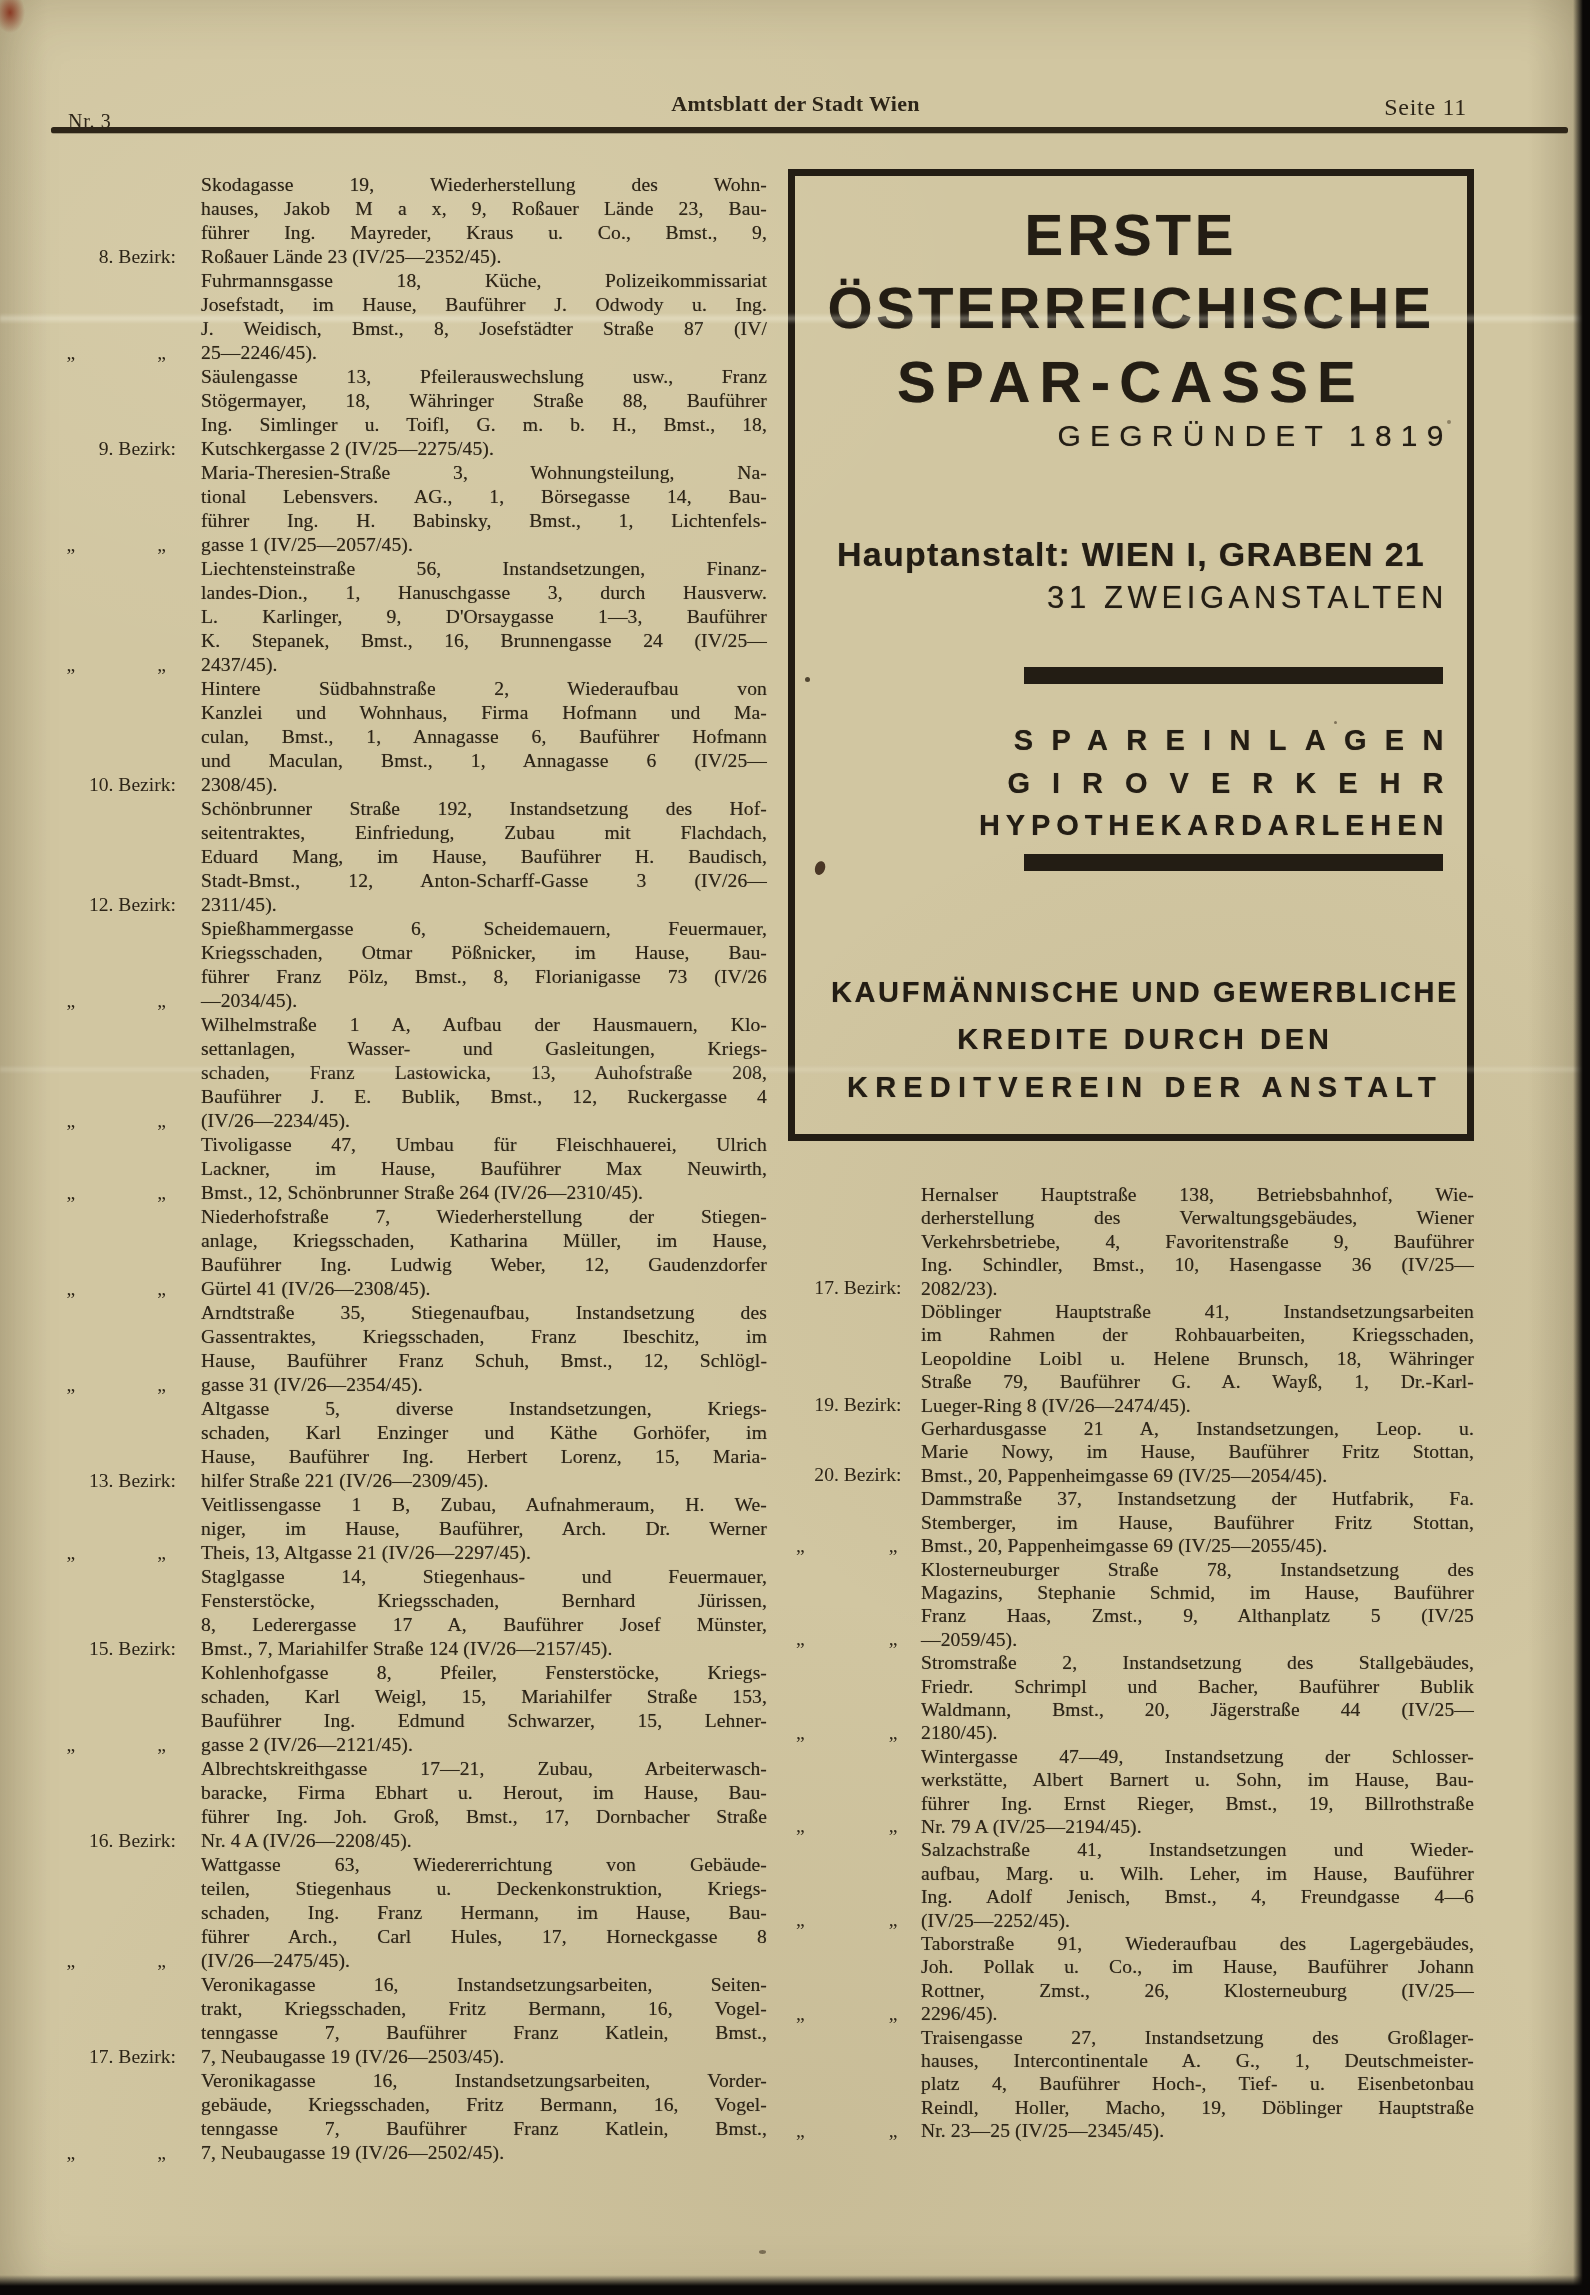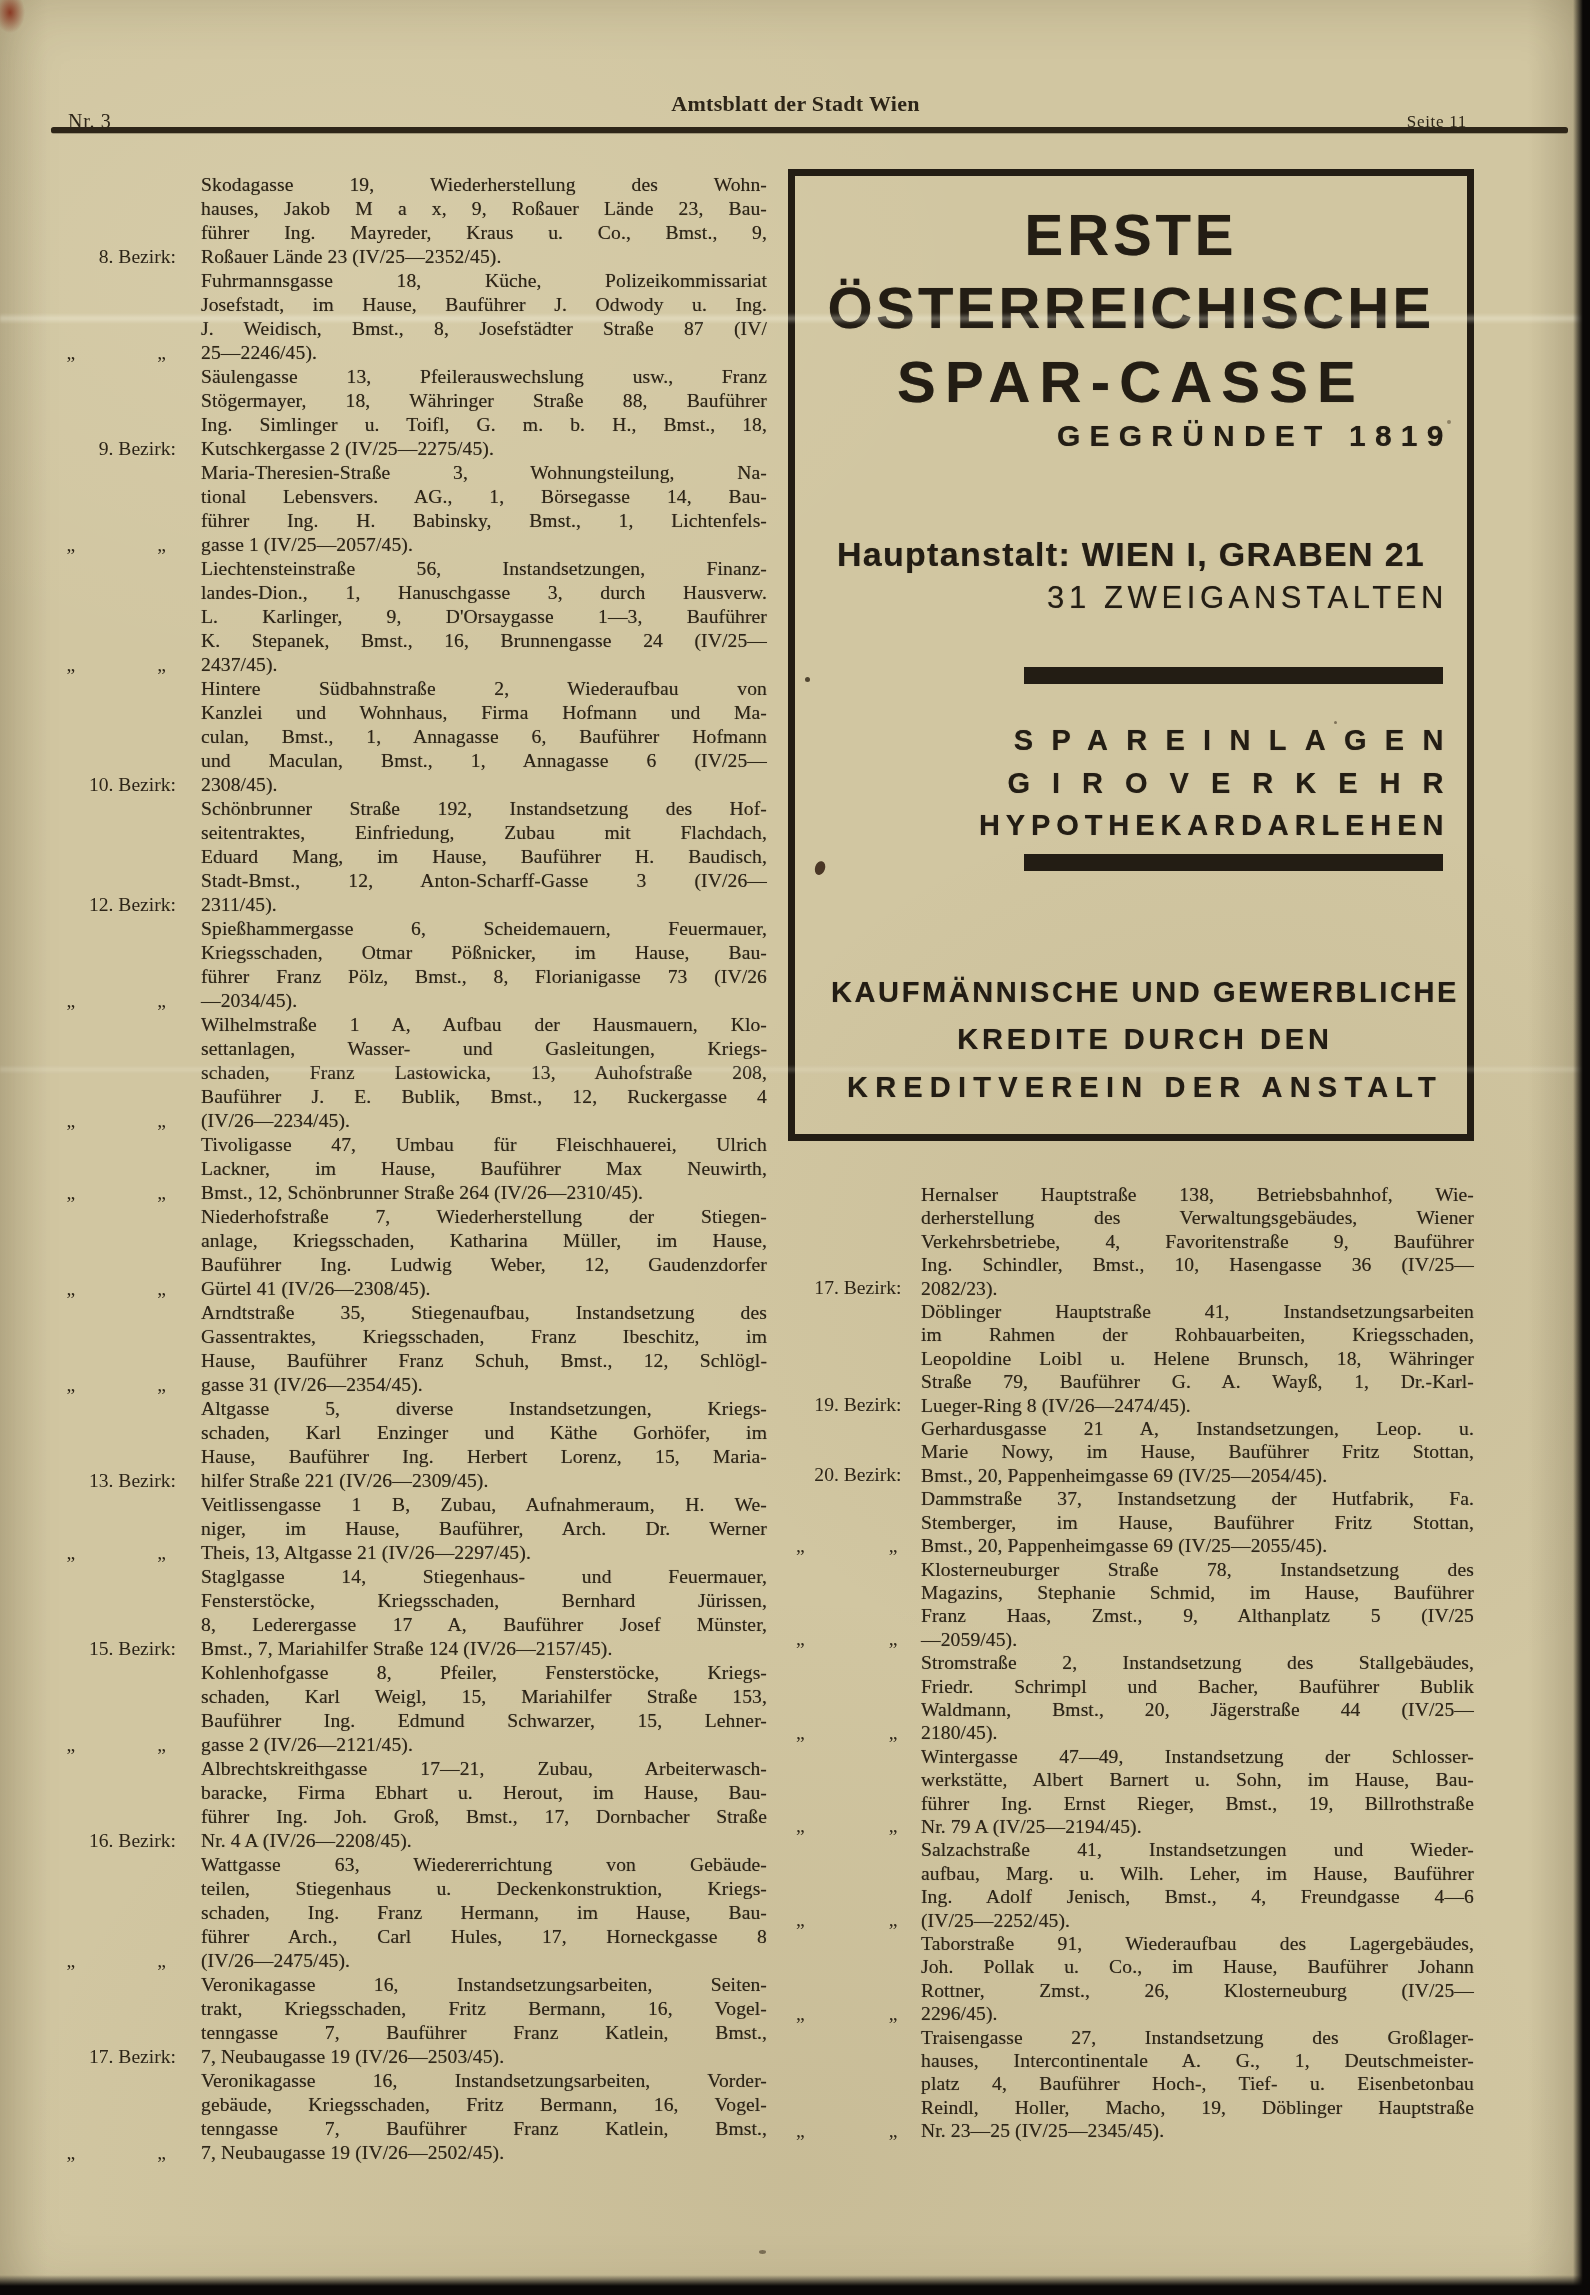--- a/index.html
+++ b/index.html
@@ -13,21 +13,21 @@
       radial-gradient(1047px 785px at 50% 95%, rgba(120,100,60,0.10), transparent 75%),
       linear-gradient(90deg, rgba(70,55,28,0.12), rgba(0,0,0,0) 3%, rgba(0,0,0,0) 96%, rgba(50,38,18,0.18)),
       var(--paper,#d1c6a1);
     box-shadow: inset 0 0 59px rgba(70,55,25,0.22);
     font-family:"Liberation Serif","DejaVu Serif",serif;
     color:var(--ink,#2d2518);
   }
   
   .hdr-nr{position:absolute;left:68px;top:110px;font-size:20px;letter-spacing:0.7px;}
   .hdr-title{position:absolute;left:0;right:0;top:91px;text-align:center;font-size:22px;font-weight:bold;letter-spacing:0.3px;}
-  .hdr-page{position:absolute;right:124px;top:112px;font-size:17px;letter-spacing:0.7px;}
+  .hdr-page{position:absolute;right:124px;top:94px;font-size:24px;letter-spacing:0.7px;}
   .hdr-rule{position:absolute;left:51px;top:127px;width:1517px;height:5.9px;background:var(--ink,#2d2518);border-radius:2.6px;box-shadow:0 0.7px 0 rgba(45,37,24,.4);}
   
   .col{position:absolute;}
   #col-left{left:47px;top:173px;width:720px;}
   #col-right{left:788px;top:1183px;width:686px;}
   .entry{display:flex;align-items:flex-end;}
   .label{flex:0 0 auto;font-size:19.6px;line-height:24px;box-sizing:border-box;white-space:nowrap;}
   #col-left .label{width:154px;text-align:right;padding-right:25px;}
   #col-right .label{width:133px;text-align:right;padding-right:19.6px;}
   #col-left .label.ditto{display:flex;justify-content:space-between;text-align:left;padding:0 35px 0 19.6px;}
@@ -45,21 +45,21 @@
     position:absolute;left:788px;top:169px;width:686px;height:972px;
     border:7.2px solid var(--ad_ink,#231d14);box-sizing:border-box;
     font-family:"Liberation Sans","DejaVu Sans",sans-serif;
     color:var(--ad_ink,#231d14);
   }
   .adbox > div{position:absolute;text-shadow:0 0 0.7px rgba(35,29,20,.6);}
   .ad-name{left:0;right:0;text-align:center;font-size:58px;font-weight:bold;line-height:1;}
   .ad-name.l1{top:30px;letter-spacing:3.9px;}
   .ad-name.l2{top:103px;letter-spacing:3.3px;}
   .ad-name.l3{top:177px;letter-spacing:9.2px;}
-  .ad-founded{top:245px;right:23.6px;font-size:30px;font-weight:bold;letter-spacing:9.2px;line-height:1;margin-right:-9.2px;}
+  .ad-founded{top:245px;right:23.6px;font-size:30px;font-weight:normal;letter-spacing:9.2px;line-height:1;margin-right:-9.2px;}
   .ad-hq{top:361px;left:0;right:0;text-align:center;font-size:34px;font-weight:bold;letter-spacing:1.3px;line-height:1;}
   .ad-branches{top:406px;right:23.6px;font-size:31px;font-weight:normal;letter-spacing:4.6px;line-height:1;margin-right:-4.6px;}
   .ad-bar{right:23.6px;width:419px;height:17px;background:var(--ad_ink,#231d14);}
   .ad-bar.b1{top:491px;}
   .ad-bar.b2{top:678px;}
   .svc{right:23.6px;font-size:29px;font-weight:bold;line-height:1;}
   .svc.s1{top:550px;letter-spacing:18.3px;margin-right:-18.3px;}
   .svc.s2{top:593px;letter-spacing:22px;margin-right:-22px;}
   .svc.s3{top:635px;letter-spacing:5.9px;margin-right:-5.9px;}
   .cr{left:0;right:0;text-align:center;font-size:29px;font-weight:bold;line-height:1;margin-left:28px;}

